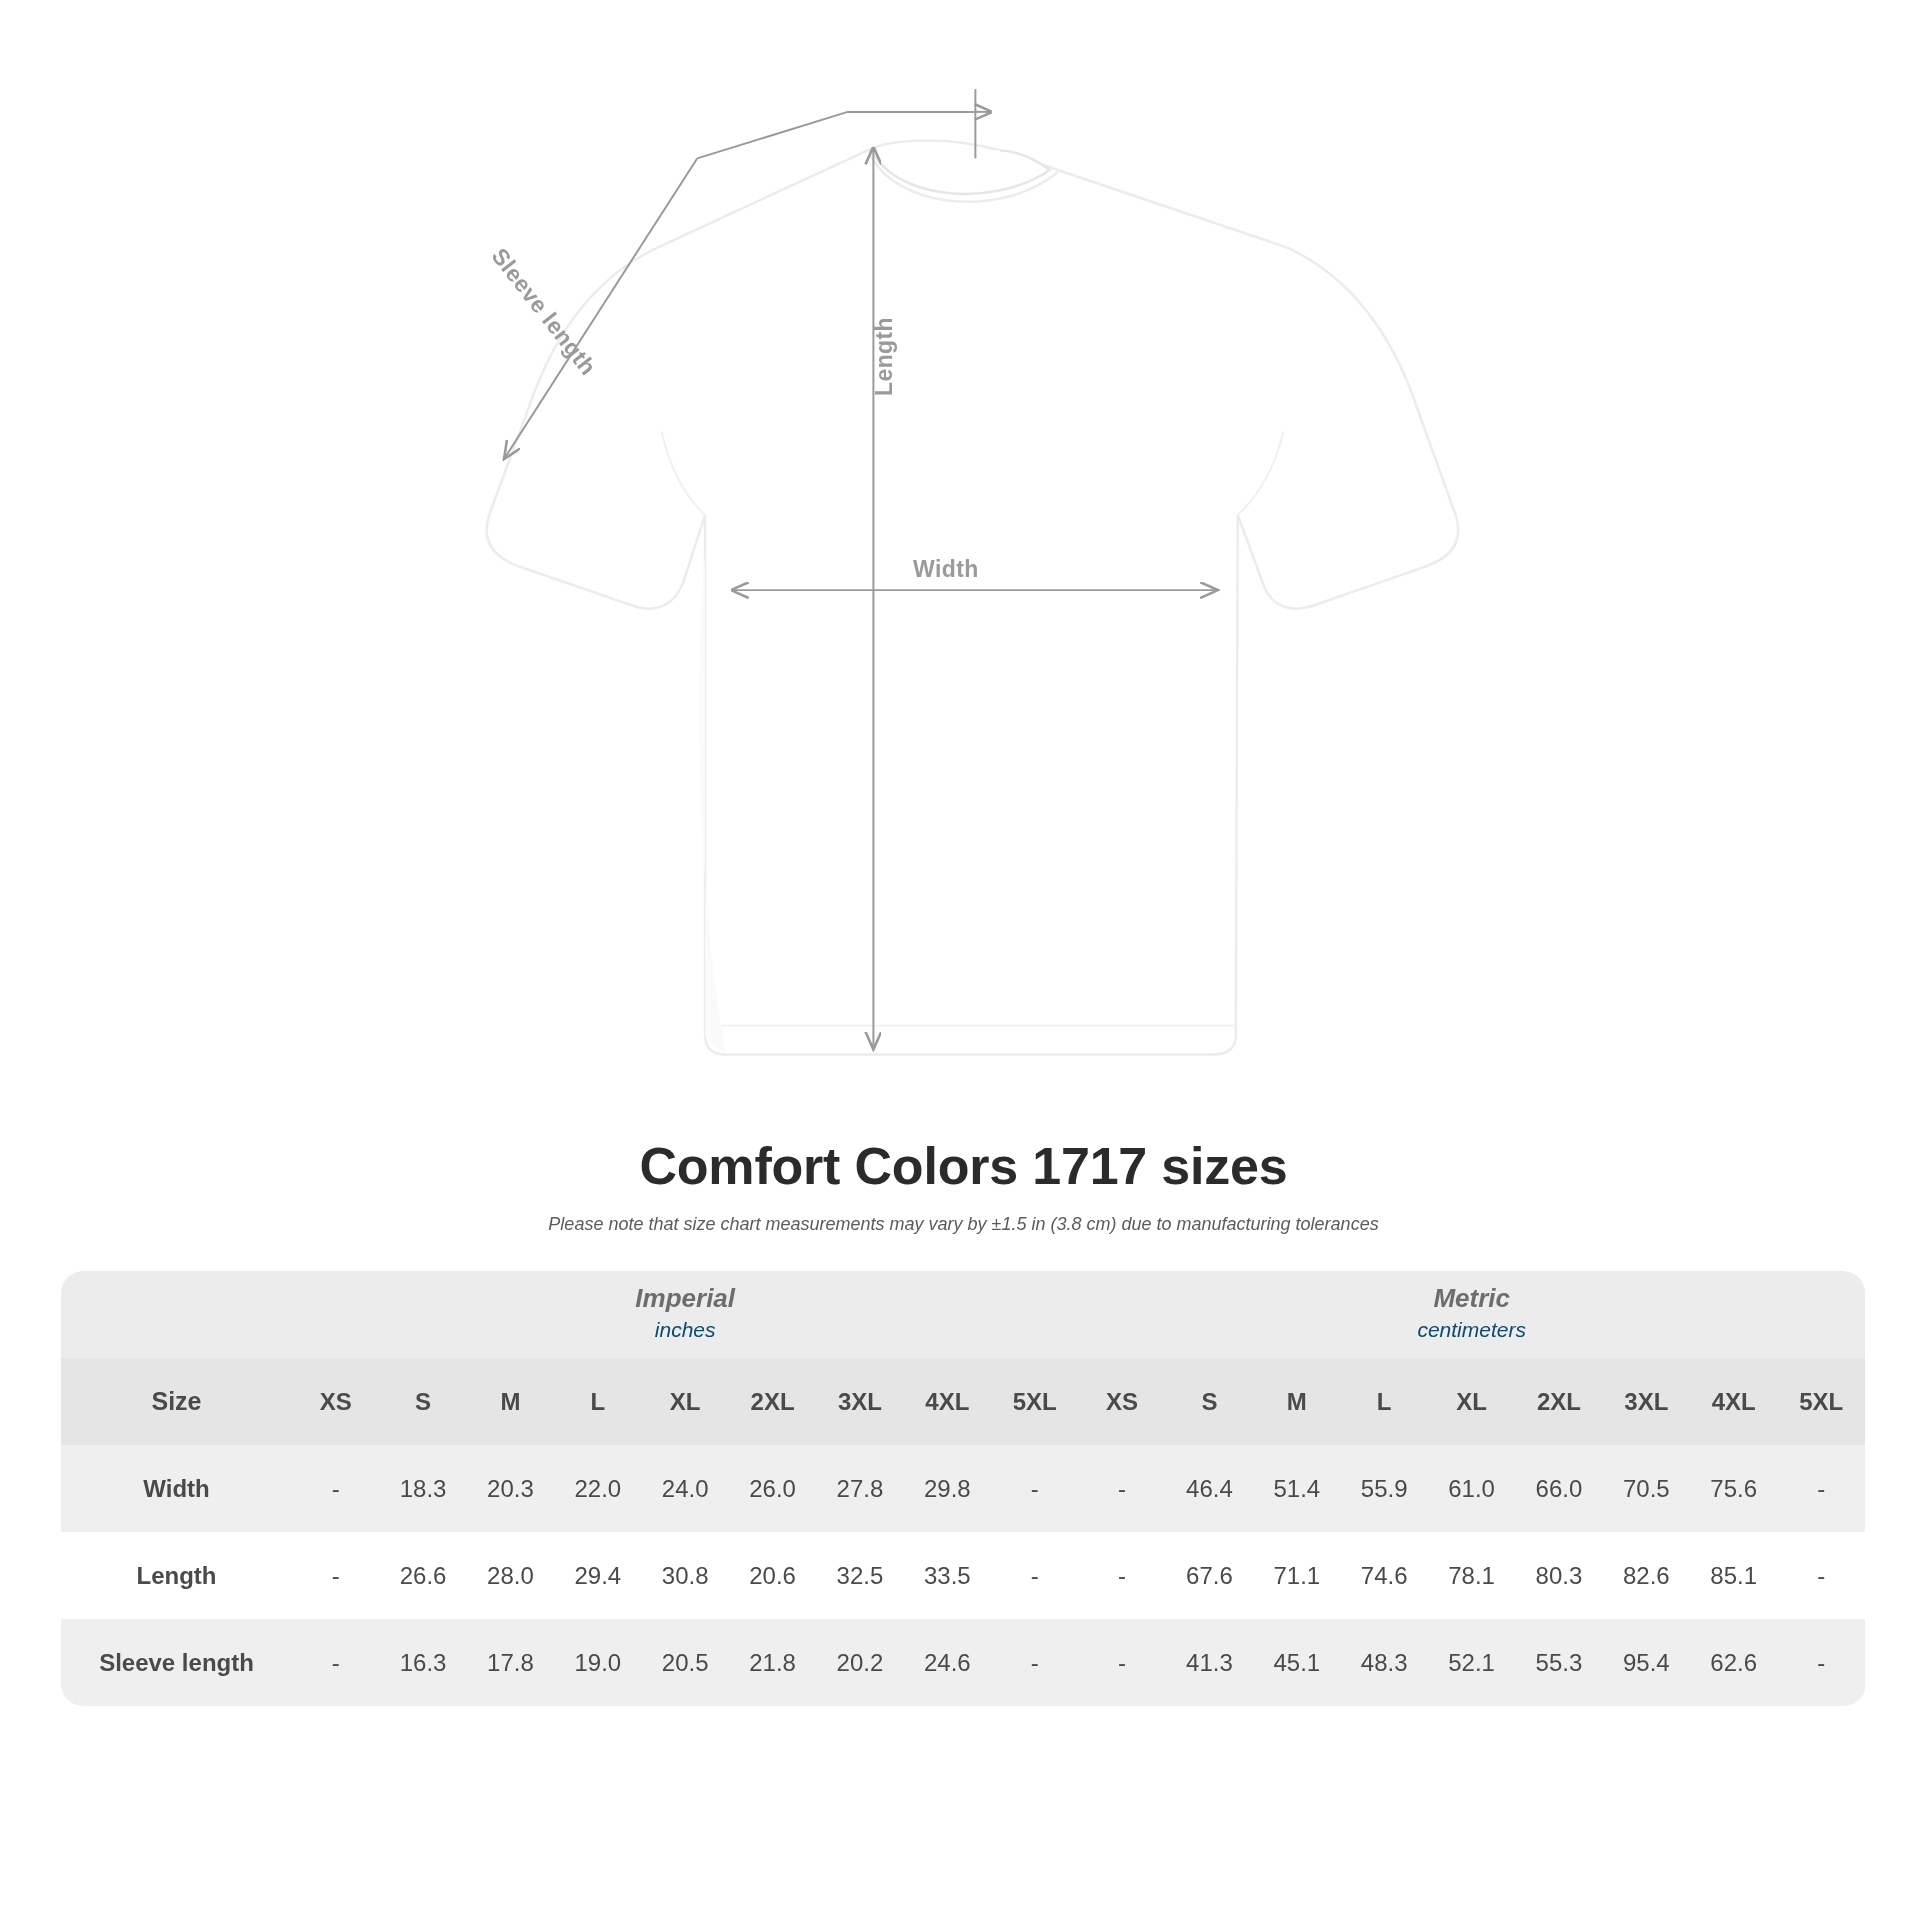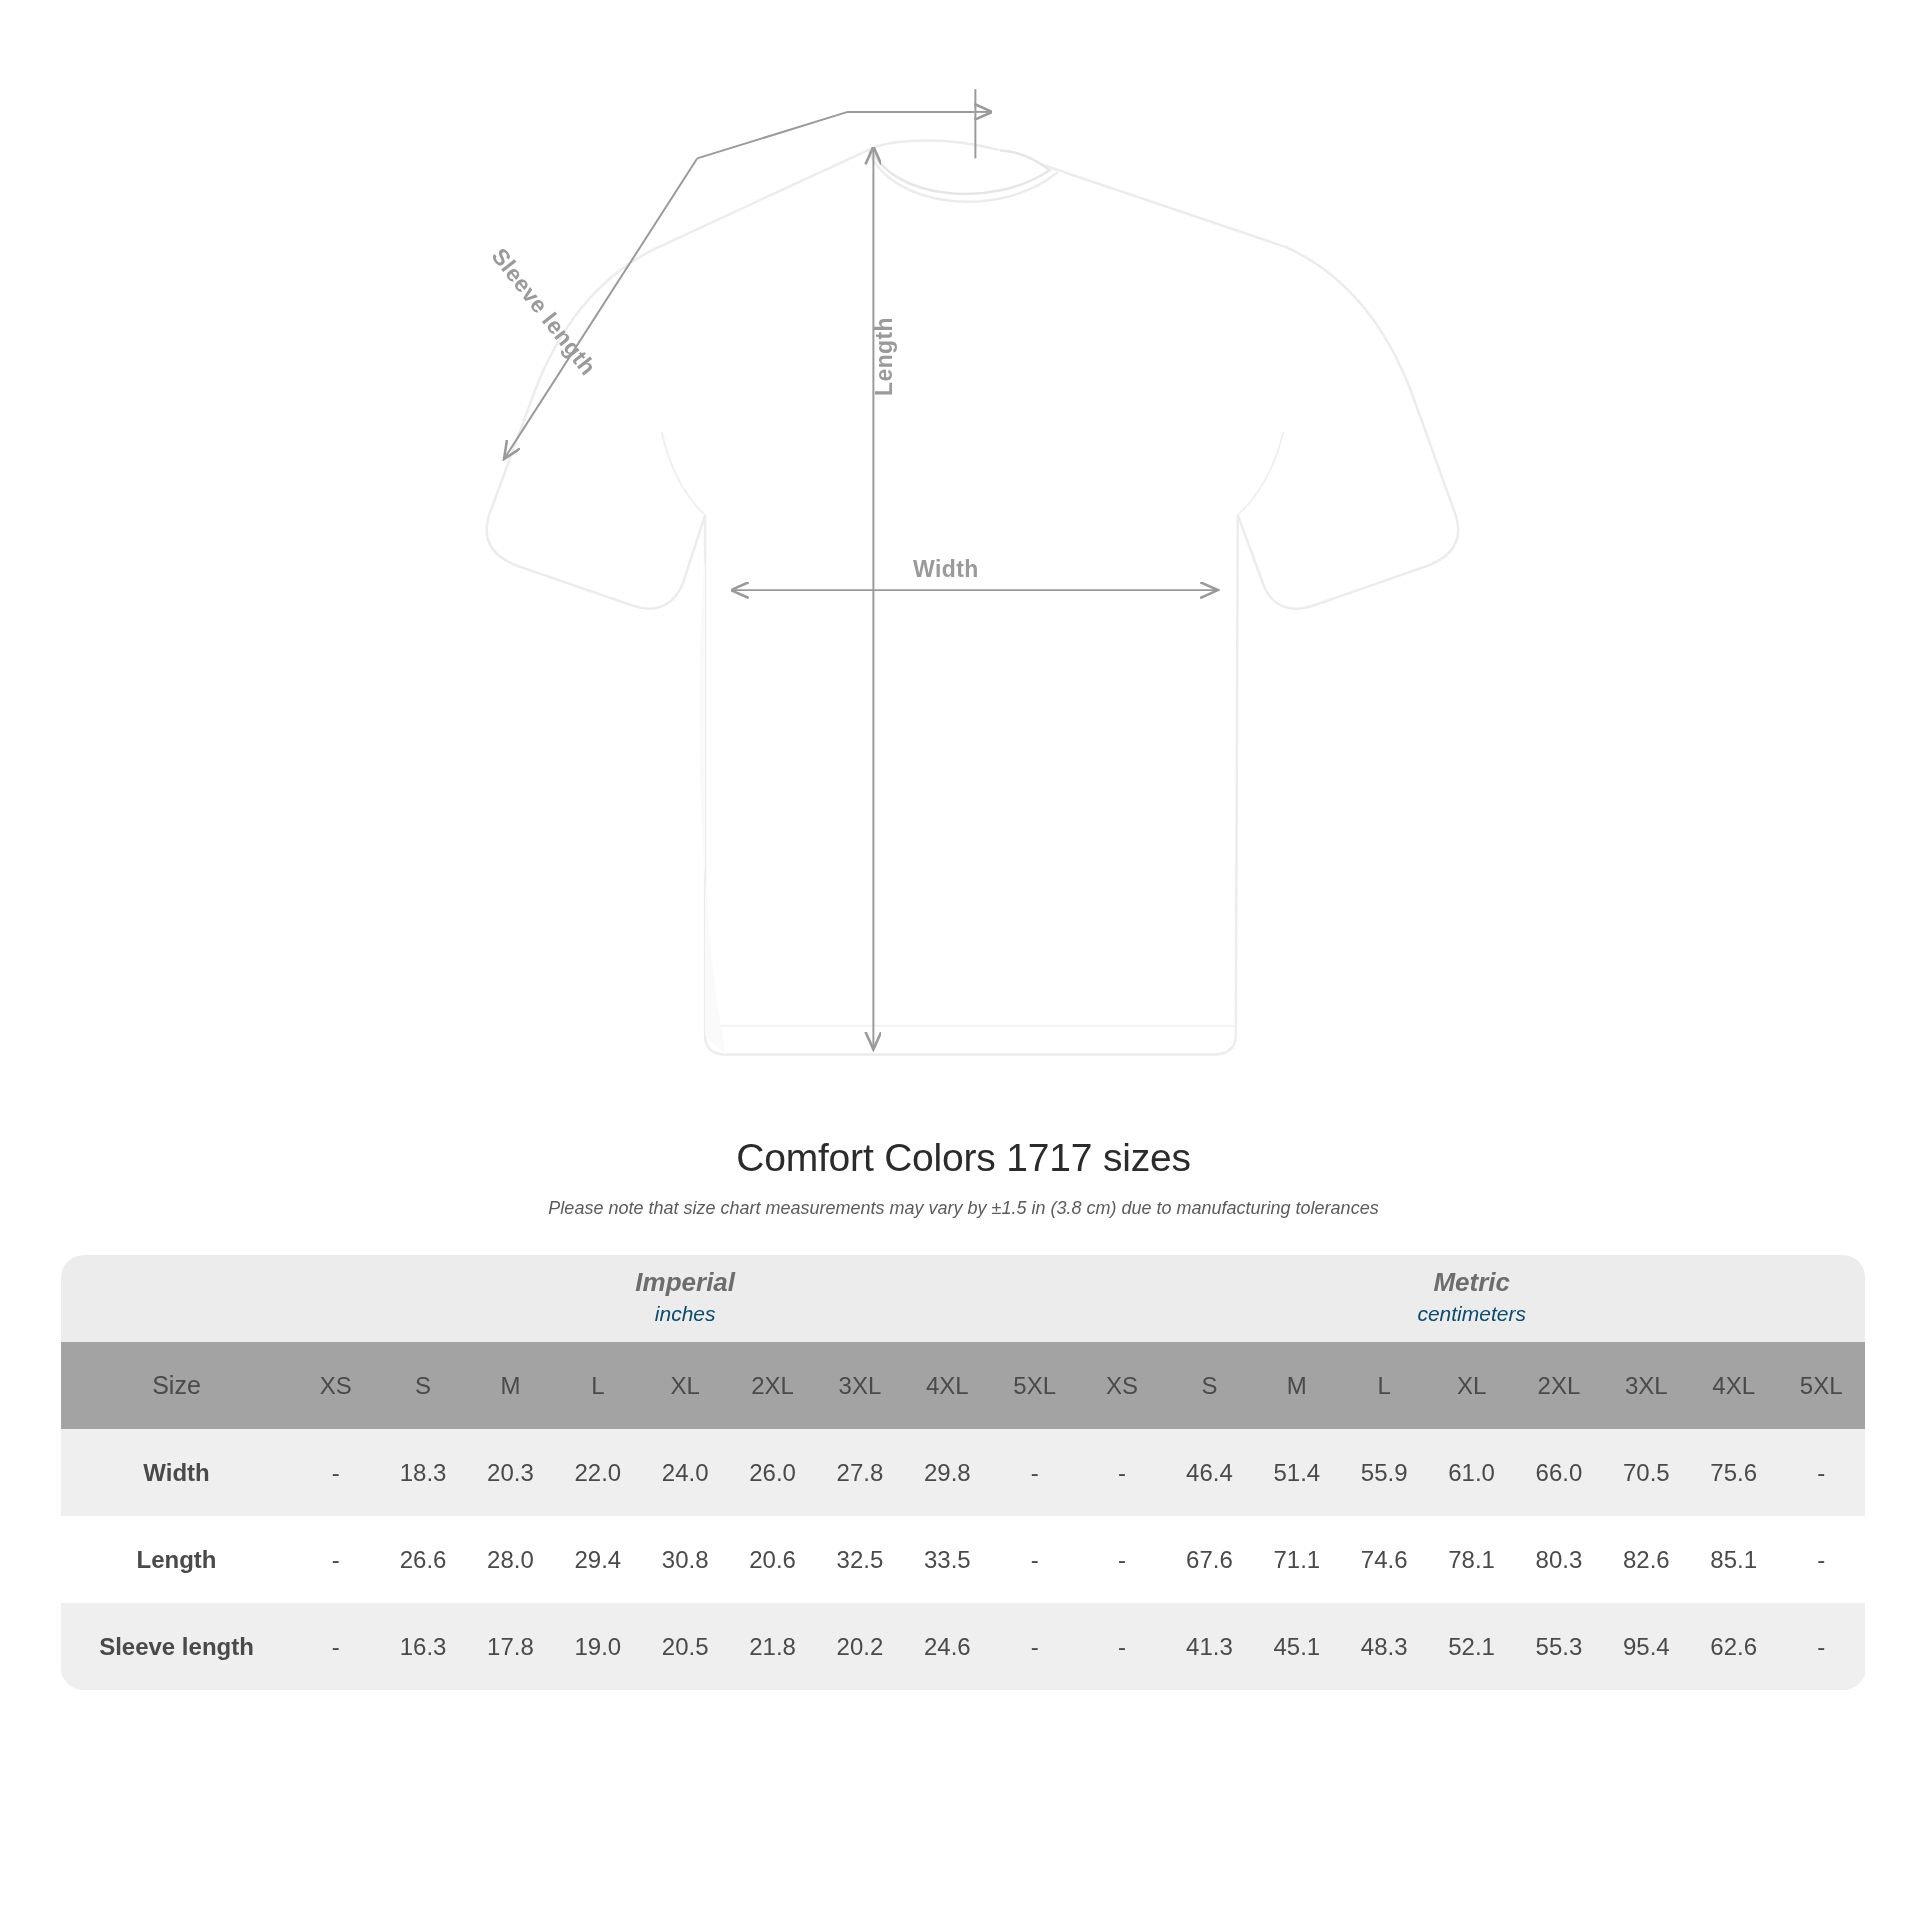--- a/index.html
+++ b/index.html
@@ -56,22 +56,22 @@
     transform-origin: left top;
     font-size: 23px;
   }
 
   
   .title-block {
     text-align: center;
     margin-top: 32px;
   }
   .chart-title {
-    font-size: 39px;
-    font-weight: normal;
+    font-size: 52px;
+    font-weight: bold;
     color: #2b2b2b;
     letter-spacing: -0.2px;
   }
   .chart-note {
     font-size: 18px;
     font-style: italic;
     color: #5b5b5b;
     margin-top: 18px;
   }
 
@@ -109,22 +109,22 @@
     line-height: 1.15;
   }
   .unit-sub {
     font-size: 21px;
     font-style: italic;
     color: #0c4a6e;
     display: block;
     line-height: 1.5;
   }
   .head-row td {
-    background: #a3a3a3;
-    font-weight: normal;
+    background: #e5e5e5;
+    font-weight: bold;
     color: #555555;
     font-size: 25px;
     height: 91px;
     margin-top: 12px;
   }
   .head-row td.rowlabel {
     font-size: 25px;
   }
   .data-row.alt td {
     background: #efefef;

